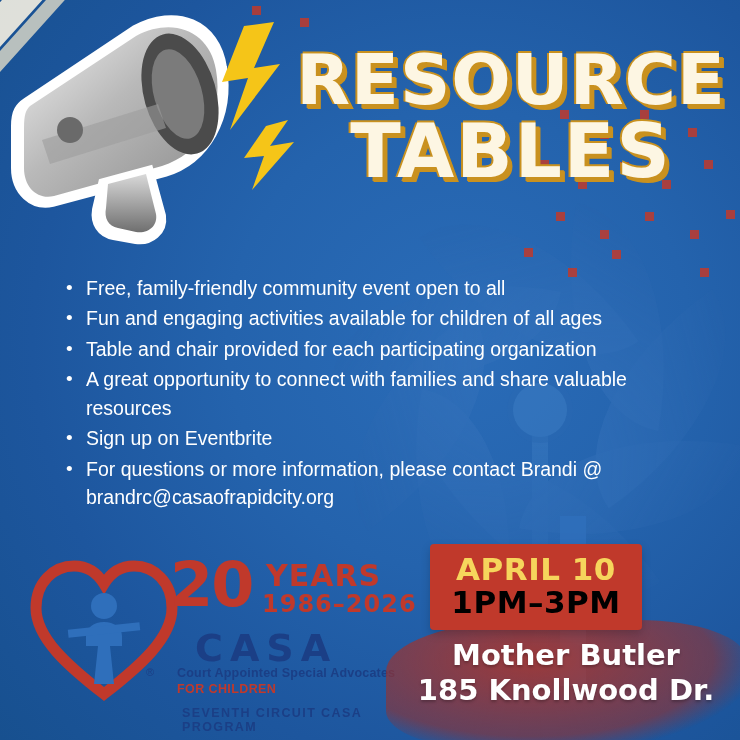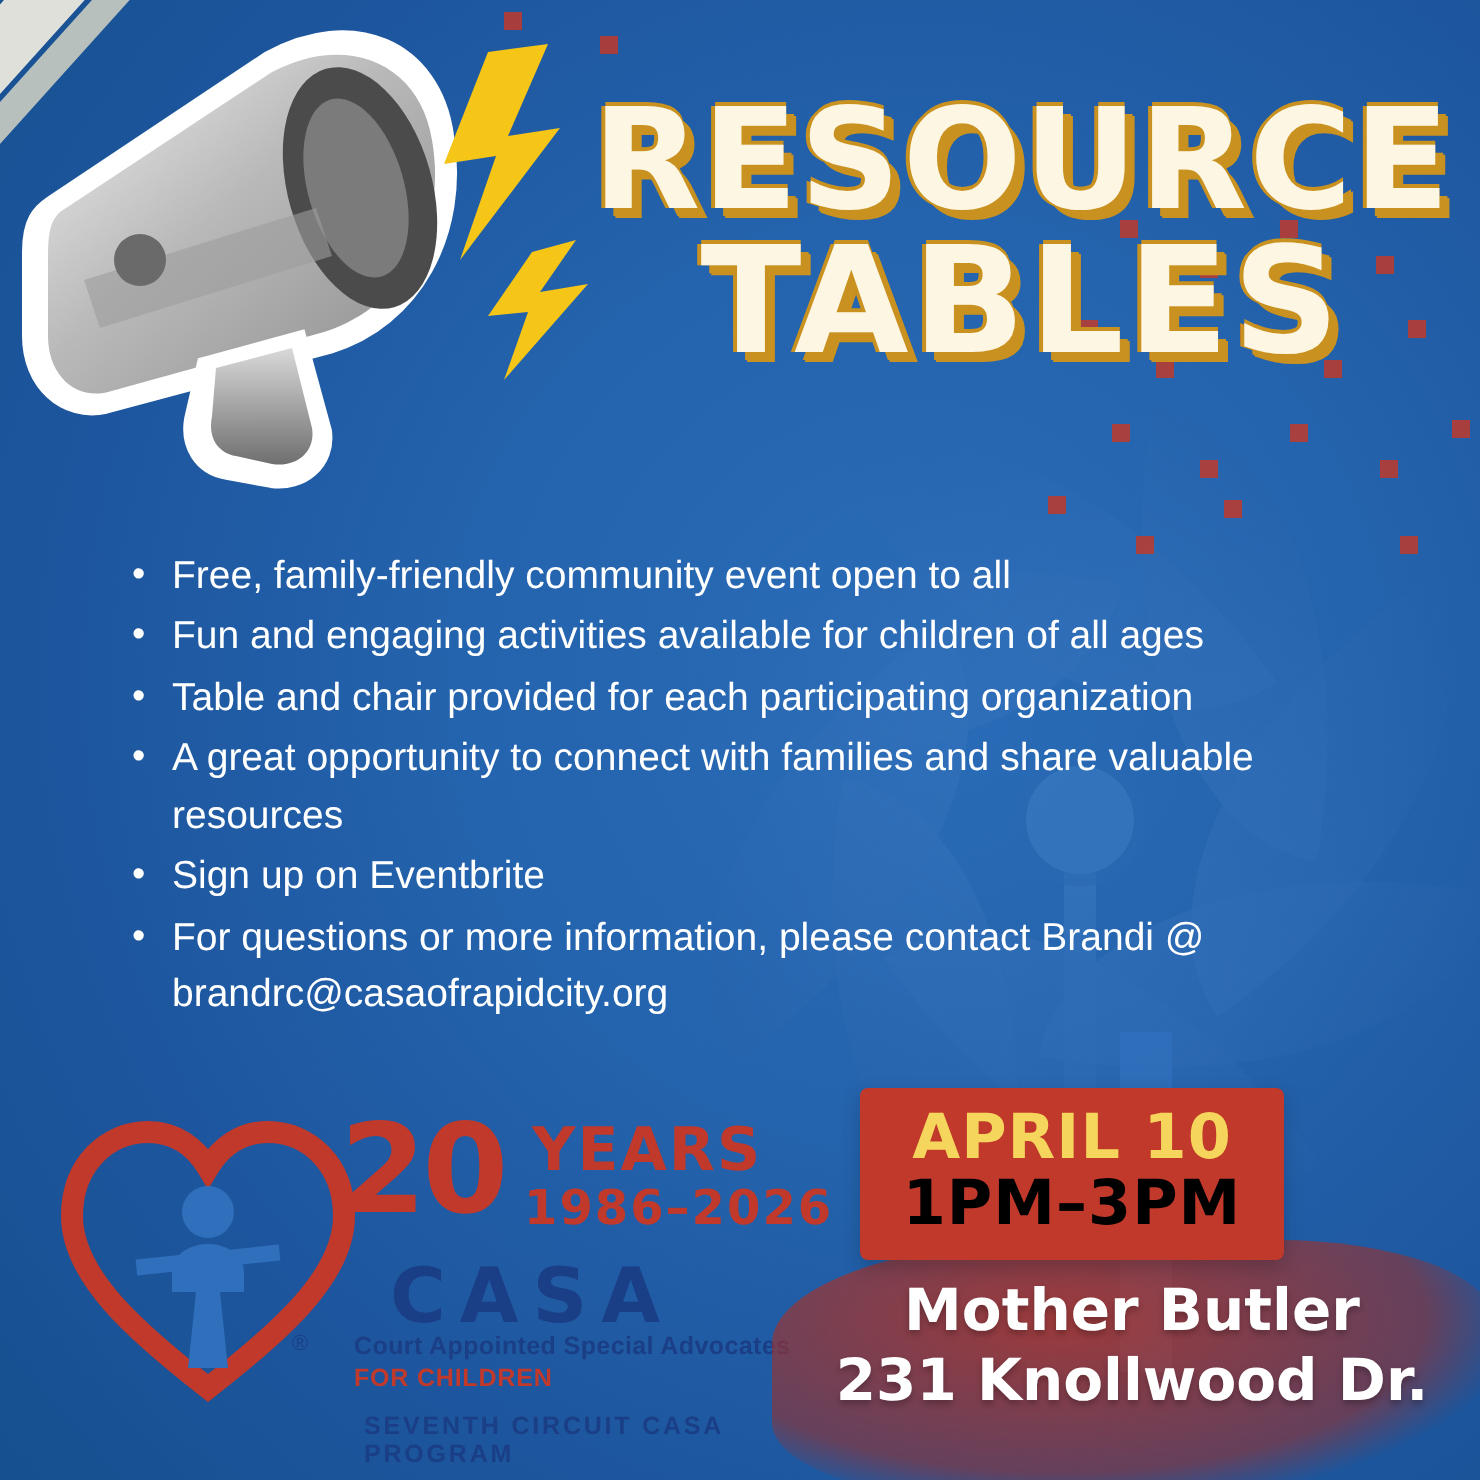--- a/index.html
+++ b/index.html
@@ -412,16 +412,16 @@
 
   <div class="red-soft"></div>
 
   <div class="date-badge">
     <div class="d1">APRIL 10</div>
     <div class="d2">1PM–3PM</div>
   </div>
 
   <div class="venue">
     <div>Mother Butler</div>
-    <div>231 Knollwood Dr.</div>
+    <div>185 Knollwood Dr.</div>
   </div>
 
 </div>
 
 </body></html>

